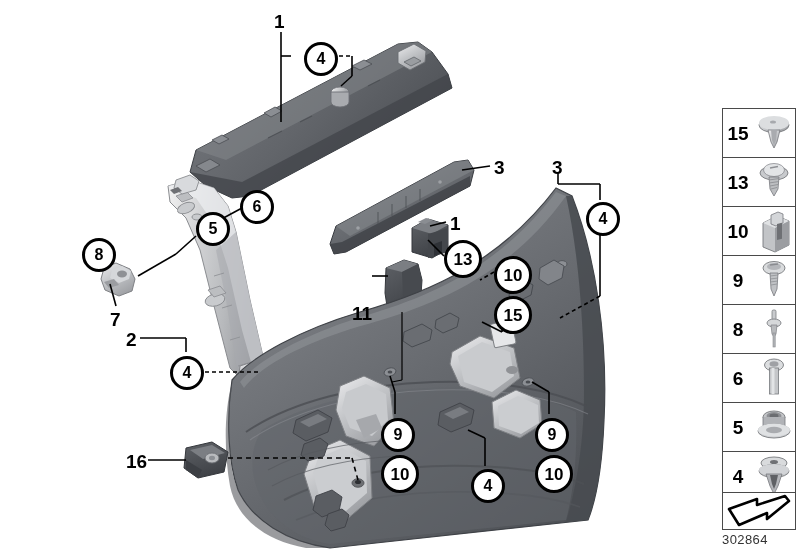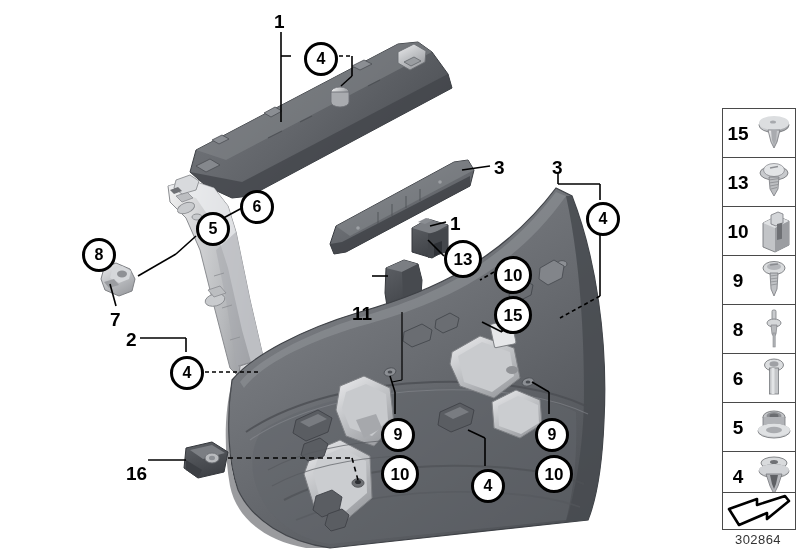--- a/index.html
+++ b/index.html
@@ -41,21 +41,21 @@
   .lart{flex:1;height:100%;position:relative;}
   .lart svg{position:absolute;left:0;top:0;width:100%;height:100%;}
 
   #arrowbox{
     position:absolute;left:722px;top:492px;width:72px;height:36px;
     border:1.6px solid #4a4a4a;background:#fff;z-index:30;
   }
   #arrowbox svg{position:absolute;left:0;top:0;width:100%;height:100%;}
 
   #idnum{
-    position:absolute;left:722px;top:532px;width:72px;text-align:center;
+    position:absolute;left:722px;top:532px;width:72px;
     font-size:13px;color:#333;letter-spacing:.4px;z-index:30;
   }
 </style>
 </head>
 <body>
 
 <div id="root">
 
   <svg class="layer" viewBox="0 0 800 560">
     <defs>
@@ -398,21 +398,21 @@
       <div class="lbl" style="left: 352px; top: 268px; margin-top: 36px;">11</div>
       <div class="bub m" style="left: 494px; top: 256px;">10</div>
       <div class="lbl" style="left: 110px; top: 310px;">7</div>
       <div class="bub m" style="left: 494px; top: 296px;">15</div>
       <div class="lbl" style="left: 126px; top: 330px;">2</div>
       <div class="bub s" style="left: 170px; top: 356px;">4</div>
       <div class="bub s" style="left: 381px; top: 418px;">9</div>
       <div class="bub s" style="left: 535px; top: 418px;">9</div>
       <div class="bub m" style="left: 381px; top: 455px;">10</div>
       <div class="bub m" style="left: 535px; top: 455px;">10</div>
-      <div class="lbl" style="left: 126px; top: 452px; margin-top: 12px;">16</div>
+      <div class="lbl" style="left: 126px; top: 452px;">16</div>
       <div class="bub s" style="left: 471px; top: 469px;">4</div>
     </div>
 
   <div id="legend">
 
     <div class="lrow">
       <div class="lnum">15</div>
       <div class="lart">
         <svg viewBox="0 0 42 48">
           <defs>

